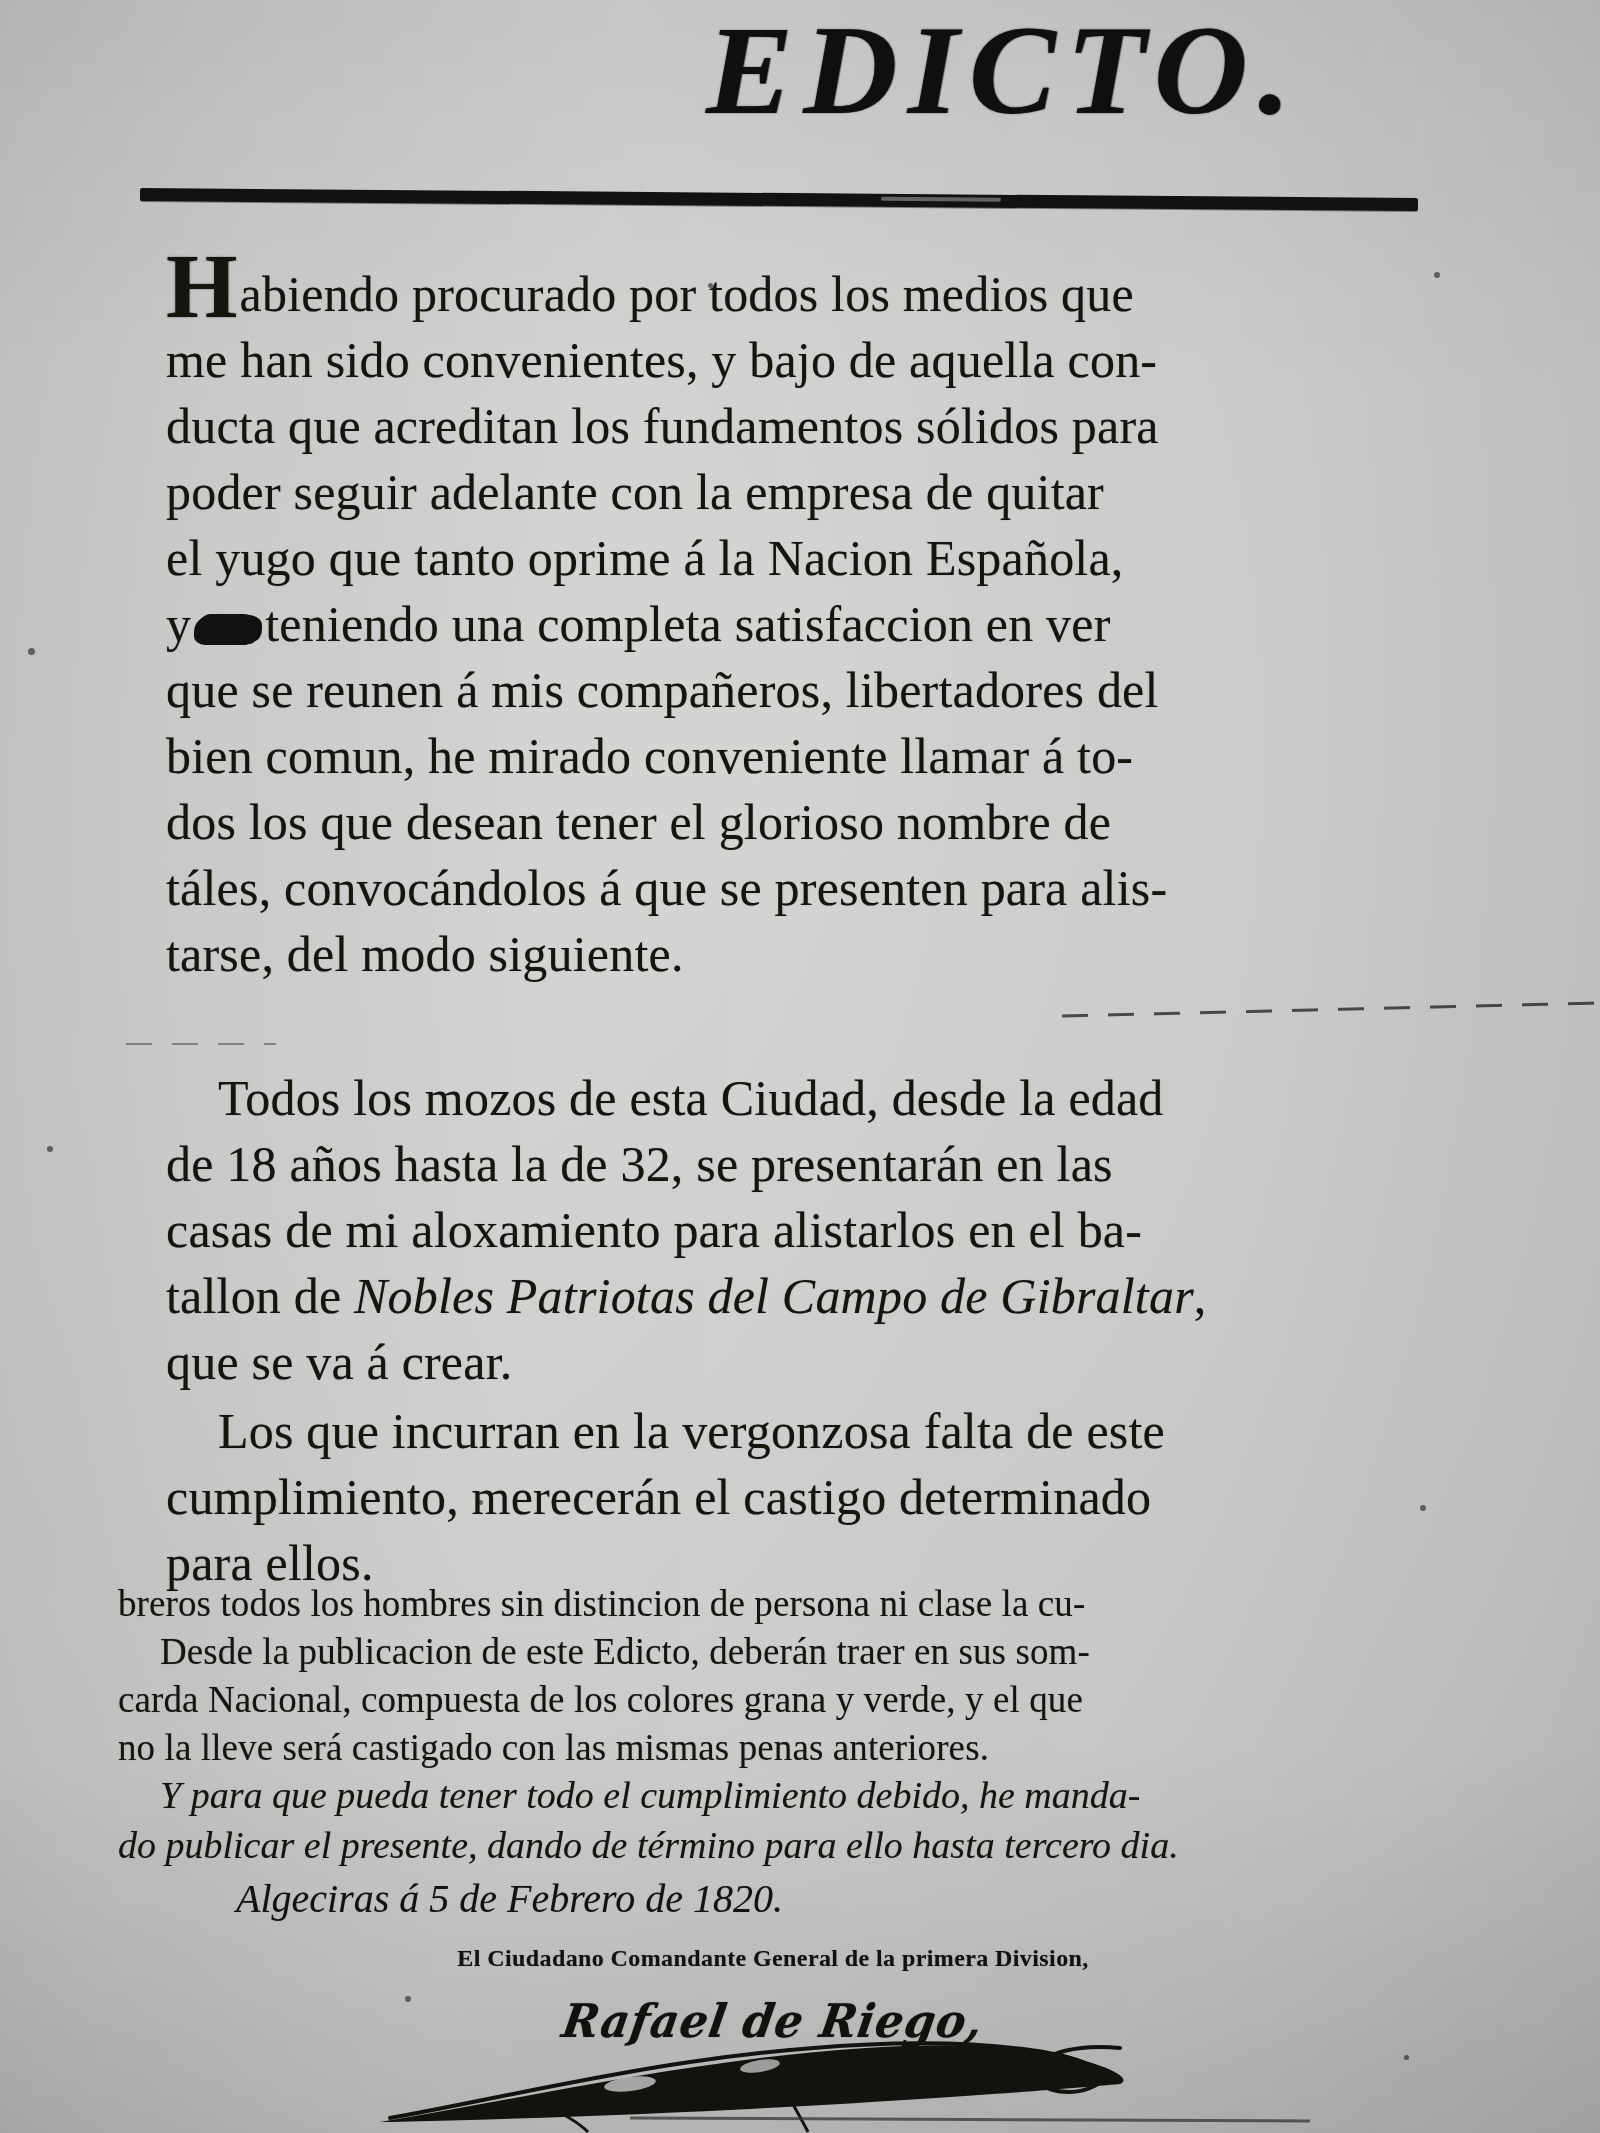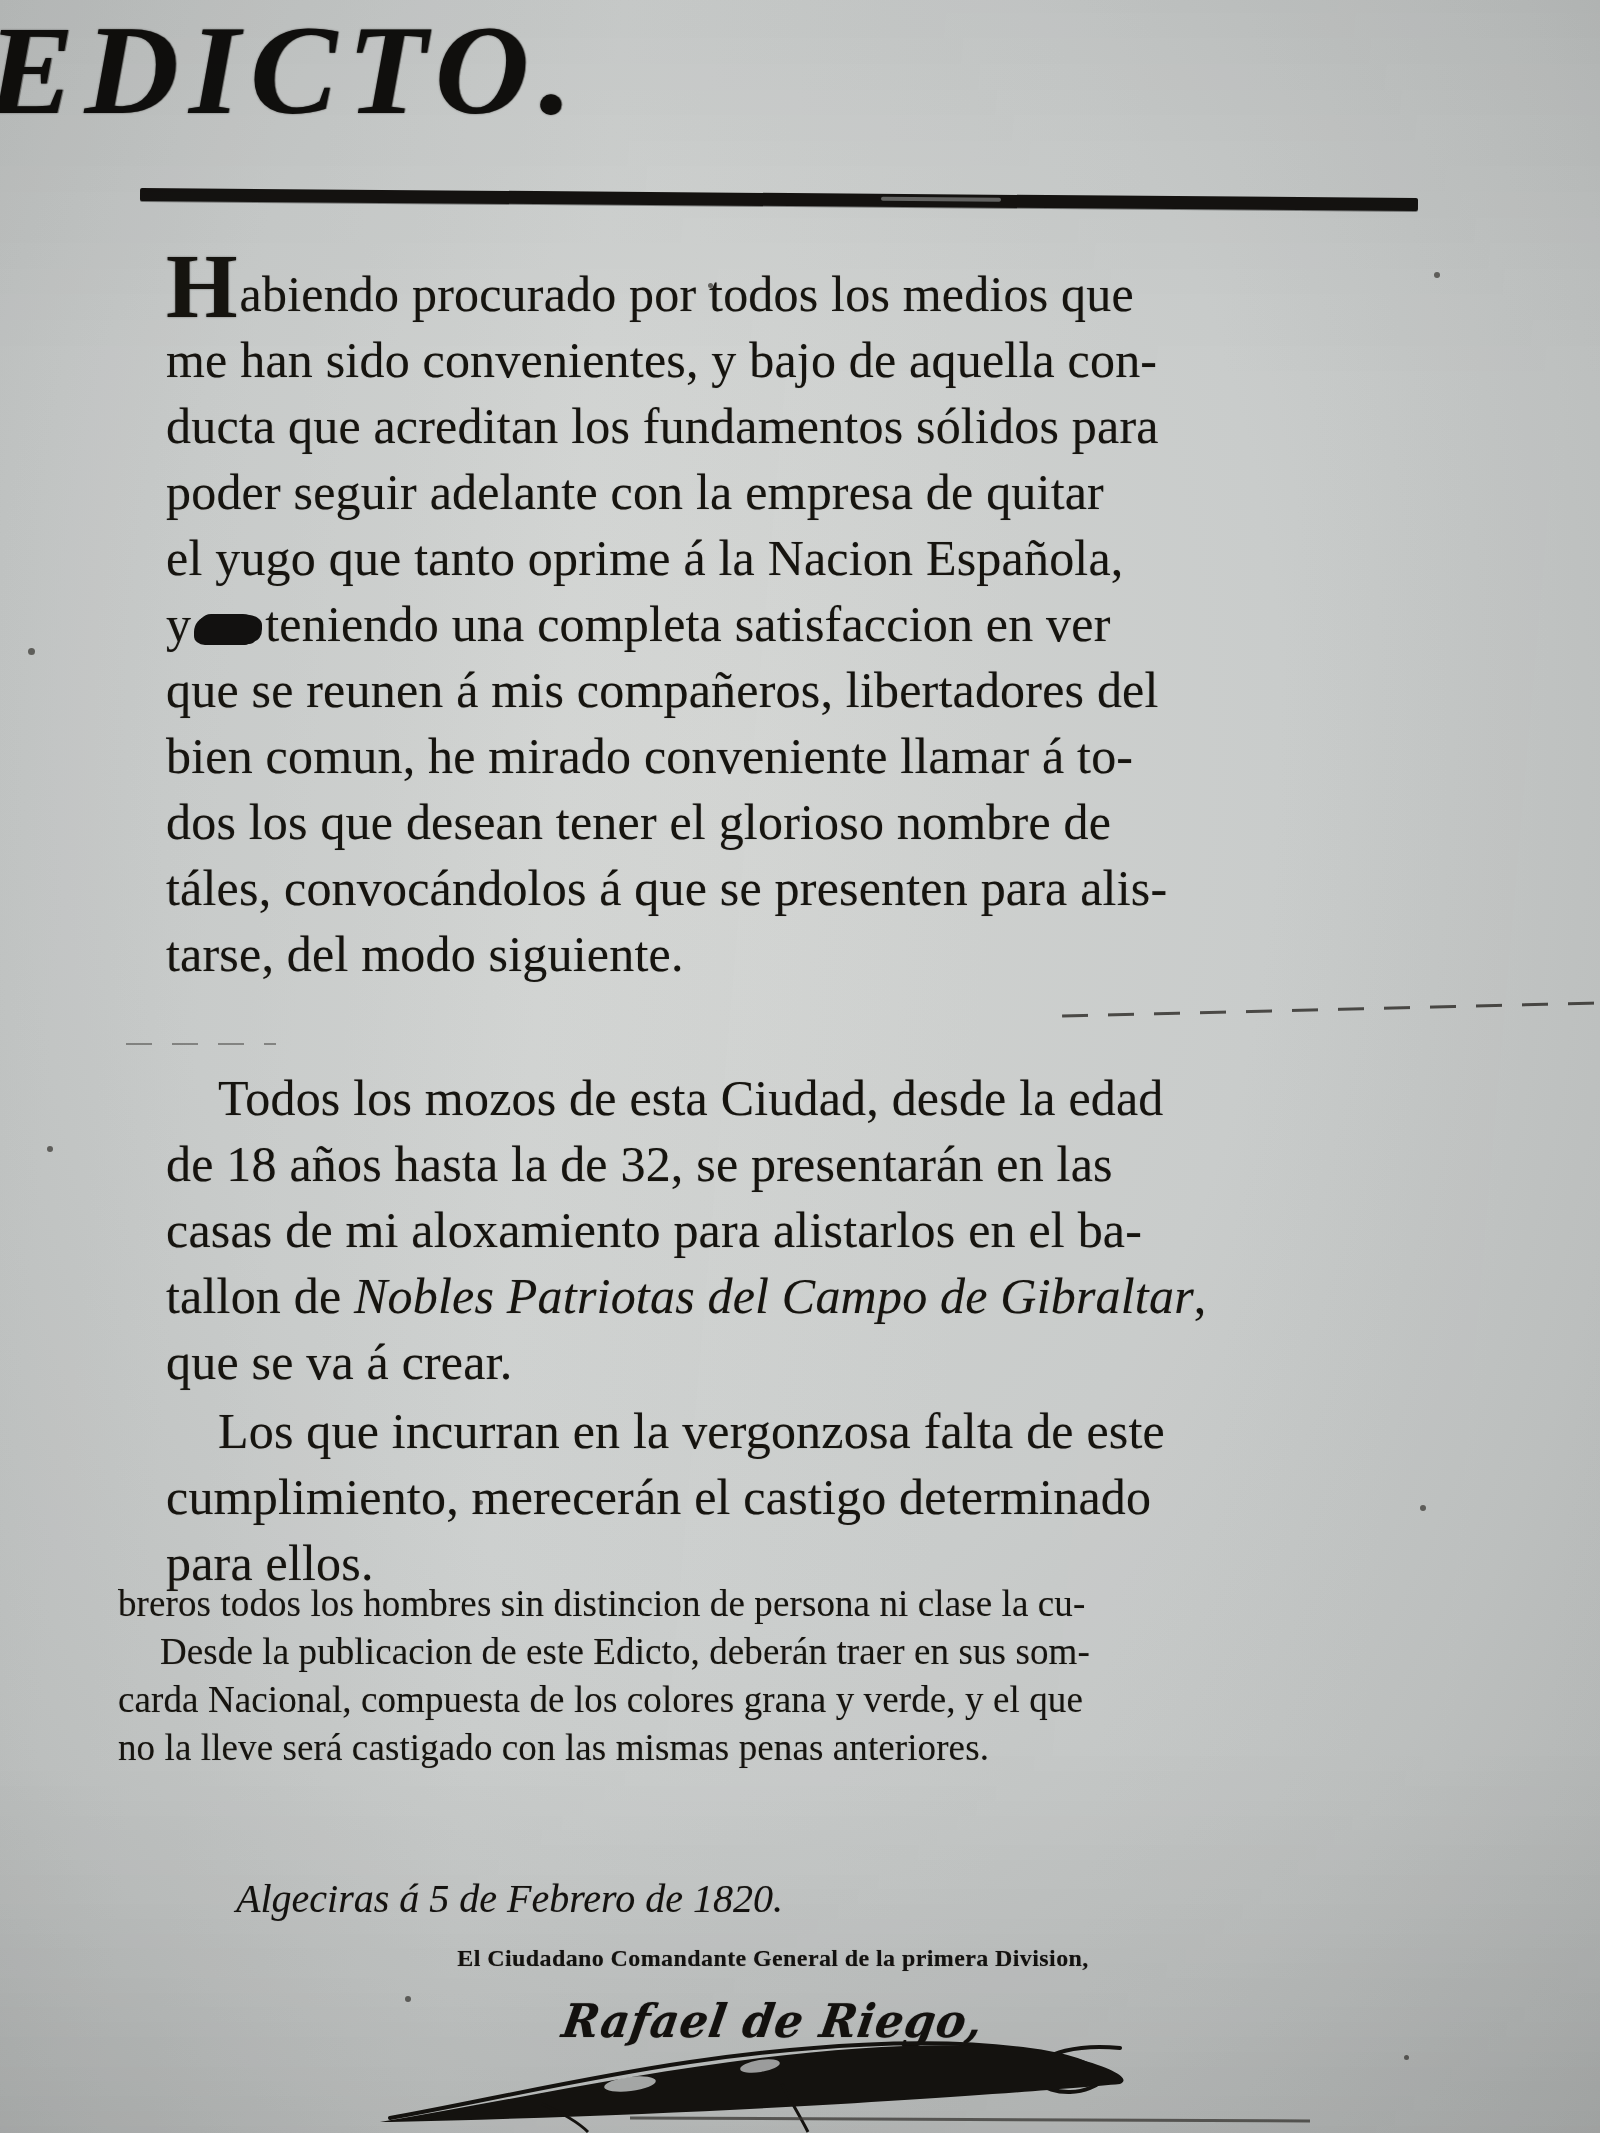--- a/index.html
+++ b/index.html
@@ -30,21 +30,21 @@
     mix-blend-mode: multiply;
     opacity: .85;
   }
 
   
   .title-wrap {
     position: absolute;
     top: 6px;
     left: 0;
     width: 1288px;
-    text-align: left;
+    text-align: right;
   }
   .title {
     font-family: "Liberation Serif", "DejaVu Serif", serif;
     font-style: italic;
     font-weight: 700;
     font-size: 128px;
     letter-spacing: 10px;
     line-height: 1.0;
     color: #100f0d;
     text-shadow: 0 0 2px rgba(20,18,15,0.55), 1px 0 0 rgba(20,18,15,0.35);
@@ -221,20 +221,24 @@
     <span class="line">para ellos.</span>
   </div>
 
   <div class="column para-small" style="top:1580px; position:absolute;">
     <span class="line">breros todos los hombres sin distincion de persona ni clase la cu-</span>
     <span class="line"><span class="indent-sm"></span><span>Desde la publicacion de este Edicto, deberán traer en sus som-</span></span>
     <span class="line">carda Nacional, compuesta de los colores grana y verde, y el que</span>
     <span class="line">no la lleve será castigado con las mismas penas anteriores.</span>
   </div>
 
+  <div class="column para-italic" style="top:1770px; position:absolute;">
+    <span class="line"><span class="indent-sm"></span><span>Y para que pueda tener todo el cumplimiento debido, he manda-</span></span>
+    <span class="line">do publicar el presente, dando de término para ello hasta tercero dia.</span>
+  </div>
 
   <div class="column dateline" style="top:1872px; position:absolute;">Algeciras á 5 de Febrero de 1820.</div>
 
   <div class="column signature-title" style="top:1935px; position:absolute;">El Ciudadano Comandante General de la primera Division,</div>
 
   <div class="column signature-name" style="top:1995px; position:absolute;">Rafael de Riego,</div>
 
   <svg style="position:absolute; left:330px; top:2018px;" width="1150" height="115" viewBox="0 0 1150 115">
     <path d="M60,100 C140,86 250,60 360,44 C470,28 600,18 700,32 C760,40 790,58 760,70
              C735,80 700,70 706,52 C712,34 750,26 790,30" fill="none" stroke="#151310" stroke-width="4" stroke-linecap="round"></path>

